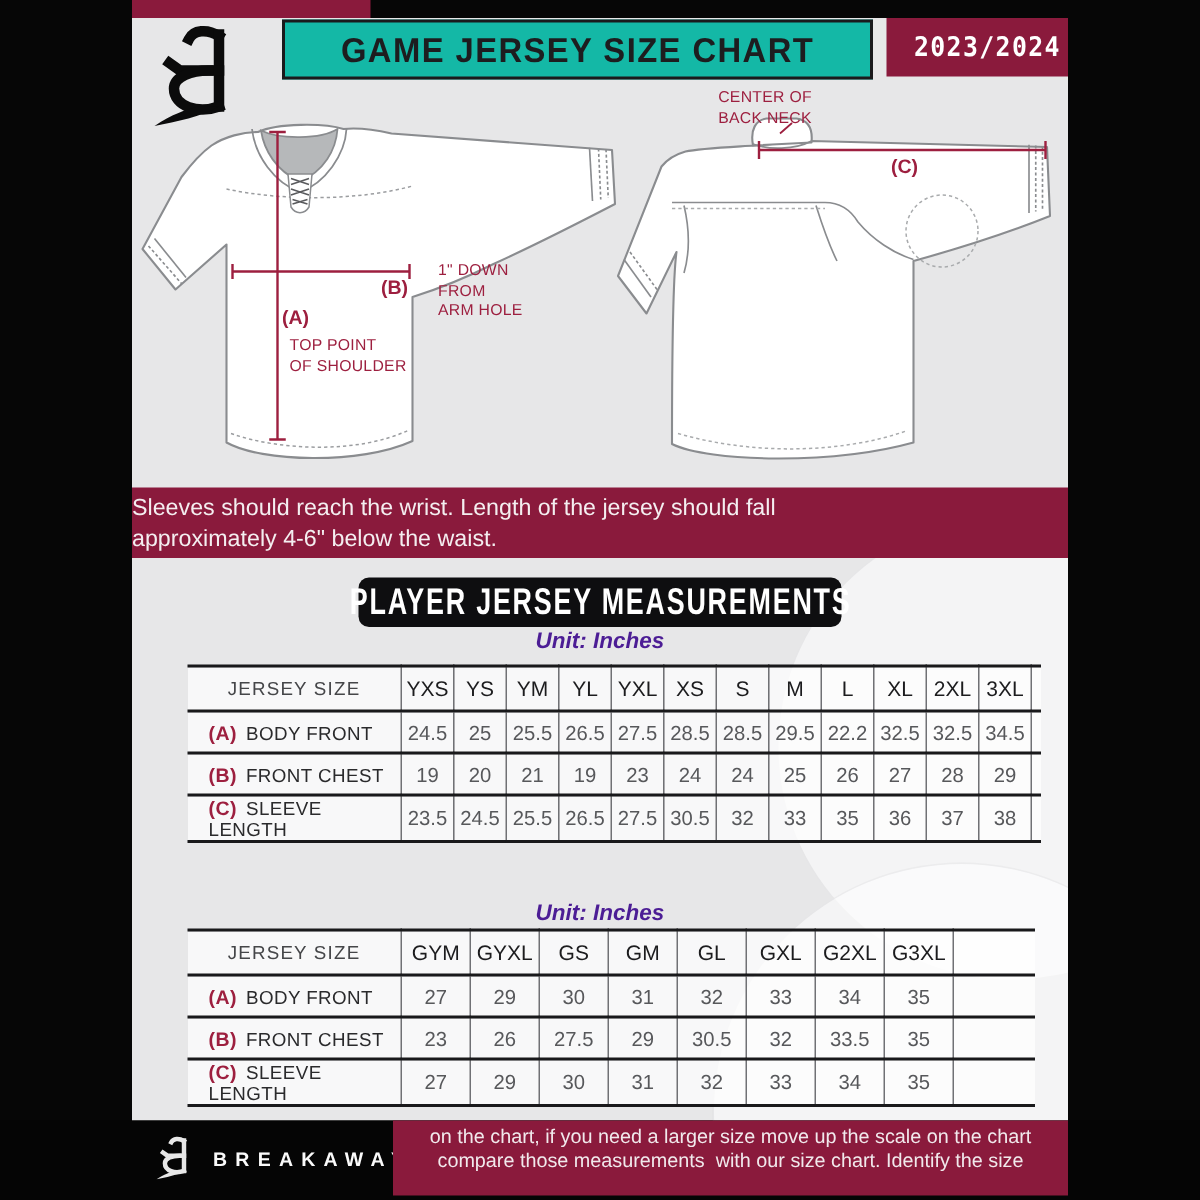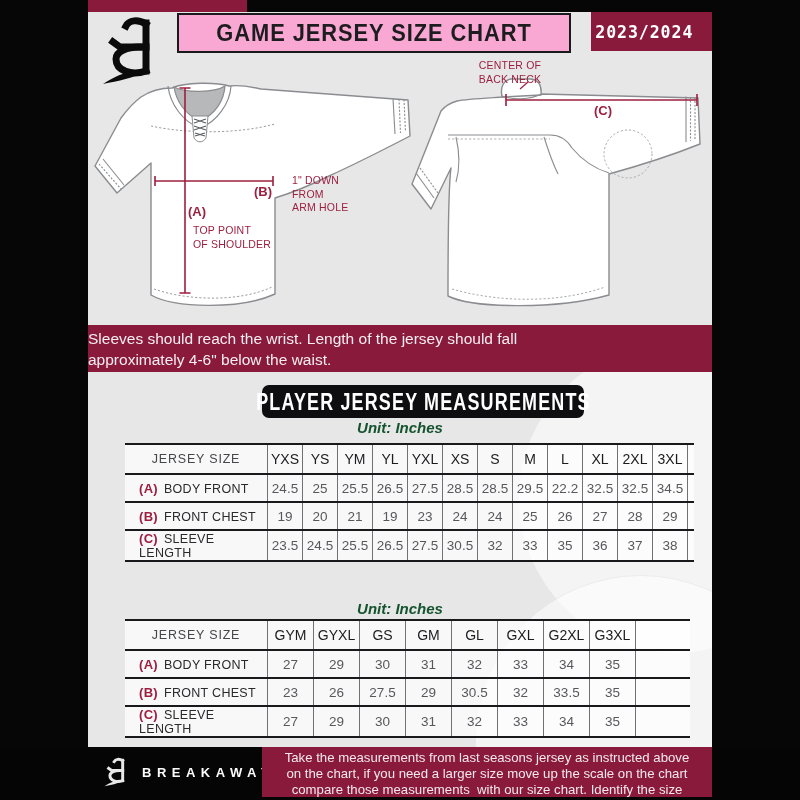--- a/index.html
+++ b/index.html
@@ -5,38 +5,38 @@
   html,body{margin:0;padding:0;}
   body{width:800px;height:800px;background:#060606;font-family:"Liberation Sans",sans-serif;position:relative;overflow:hidden;}
   #frame{position:absolute;left:0;top:0;width:800px;height:800px;background:#060606;}
   #accent{position:absolute;left:88px;top:0;width:159px;height:13px;background:#8a1a3c;}
   #content{position:absolute;left:88px;top:12px;width:624px;height:735px;background:#e7e7e8;overflow:hidden;}
   .wm{position:absolute;border-radius:50%;background:rgba(255,255,255,0.55);border:1px solid rgba(110,110,116,0.10);}
   #wm1{left:430px;top:330px;width:310px;height:310px;}
   #wm2{left:387px;top:563px;width:330px;height:330px;}
   
   #logo-main{position:absolute;left:14px;top:4px;width:66px;height:74px;}
-  #title-box{position:absolute;left:89px;top:1px;width:394px;height:40px;background:#f9a8d4;border:2px solid #1a1a1c;box-sizing:border-box;display:flex;align-items:center;justify-content:center;}
+  #title-box{position:absolute;left:100px;top:1px;width:394px;height:40px;background:#14b8a6;border:2px solid #1a1a1c;box-sizing:border-box;display:flex;align-items:center;justify-content:center;}
   #title-box span{font-size:23px;font-weight:bold;color:#1d1d1f;letter-spacing:1px;white-space:nowrap;transform:scaleX(0.95);}
-  #season-box{position:absolute;left:503px;top:0px;width:121px;height:39px;background:#8a1a3c;display:flex;align-items:center;justify-content:flex-start;}
+  #season-box{position:absolute;left:503px;top:0px;width:121px;height:39px;background:#8a1a3c;display:flex;align-items:center;justify-content:flex-end;}
   #season-box span{font-family:"DejaVu Sans Mono",monospace;font-size:18px;font-weight:bold;color:#ffffff;letter-spacing:1px;white-space:nowrap;transform:scaleX(0.92);}
   
   #front-jersey{position:absolute;left:0px;top:60px;}
   #back-jersey{position:absolute;left:312px;top:60px;}
   .mlab{position:absolute;color:#9d1f3f;font-weight:bold;font-size:13px;white-space:nowrap;}
   .mcap{position:absolute;color:#9d1f3f;font-size:10.5px;line-height:13.5px;letter-spacing:0.2px;white-space:nowrap;}
   #cap-c{text-align:center;width:80px;}
   
   #banner{position:absolute;left:0;top:313px;width:624px;height:47px;background:#8a1a3c;padding-top:3px;box-sizing:border-box;}
   #banner div{font-size:15.5px;color:#f4eef0;line-height:21px;}
   
-  .badge{position:absolute;left:151px;width:322px;height:33px;background:#0e0e10;border-radius:7px;display:flex;align-items:center;justify-content:center;margin-left:23px;}
+  .badge{position:absolute;left:151px;width:322px;height:33px;background:#0e0e10;border-radius:7px;display:flex;align-items:center;justify-content:center;}
   .badge span{color:#ffffff;font-weight:bold;font-size:23px;letter-spacing:1.5px;white-space:nowrap;transform:scale(0.78,1.08);}
   #player-badge{top:373px;} #goalie-badge{top:555px;}
-  .unit{position:absolute;left:0;width:624px;text-align:center;font-style:italic;font-weight:bold;font-size:15px;color:#14532d;}
+  .unit{position:absolute;left:0;width:624px;text-align:center;font-style:italic;font-weight:bold;font-size:15px;color:#4c1d95;}
   #player-unit{top:407px;} #goalie-unit{top:588px;}
   
   .tblwrap{position:absolute;left:37px;}
   #player-tablewrap{top:431px;} #goalie-tablewrap{top:607px;}
   table.sizes{border-collapse:collapse;table-layout:fixed;}
   .sizes th,.sizes td{border-left:1px solid #707175;background:rgba(255,255,255,0.72);text-align:center;padding:0;height:26px;overflow:hidden;}
   .sizes th:first-child,.sizes td:first-child{border-left:none;}
   .sizes tr{border-top:2px solid #19191b;}
   .sizes tbody tr:last-child{border-bottom:2px solid #19191b;}
   .sizes th{height:28px;font-size:14px;font-weight:normal;color:#1c1c1e;}
@@ -300,19 +300,18 @@
       <g stroke="#e8e8e8" stroke-width="7" fill="none" stroke-linecap="square">
         <path d="M44 8 C36 3 27 4 24 10"></path>
         <path d="M44 7 V 55"></path>
         <path d="M44 31 H 18 L 11 26"></path>
         <path d="M44 55 C30 60 14 55 14 43 C14 35 26 31 37 31"></path>
       </g>
       <path d="M44 55 C32 62 16 65 1 68 C13 60 22 57 30 55 Z" fill="#e8e8e8"></path>
     </svg>
     <div id="footer-brand">BREAKAWAY</div>
     <div id="footer-maroon">
-      <div class="fline">Take the measurements from last seasons jersey as instructed above</div>
       <div class="fline">on the chart, if you need a larger size move up the scale on the chart</div>
       <div class="fline">compare those measurements  with our size chart. Identify the size</div>
     </div>
   </div>
 
 </div>
 
 </body></html>

